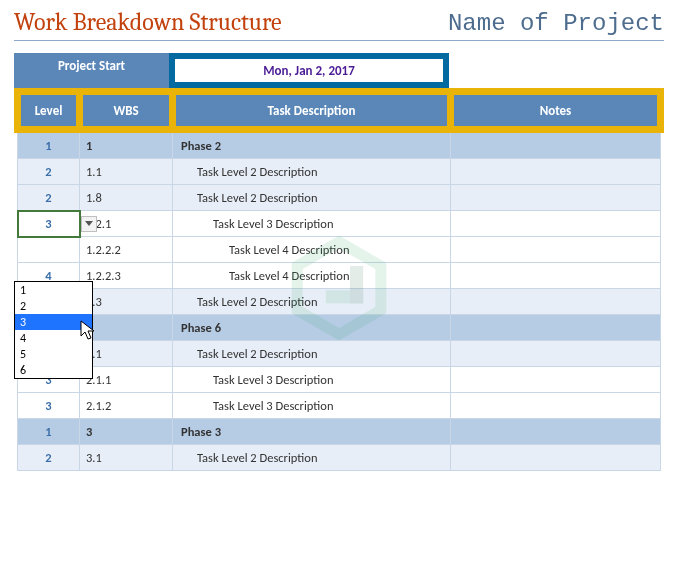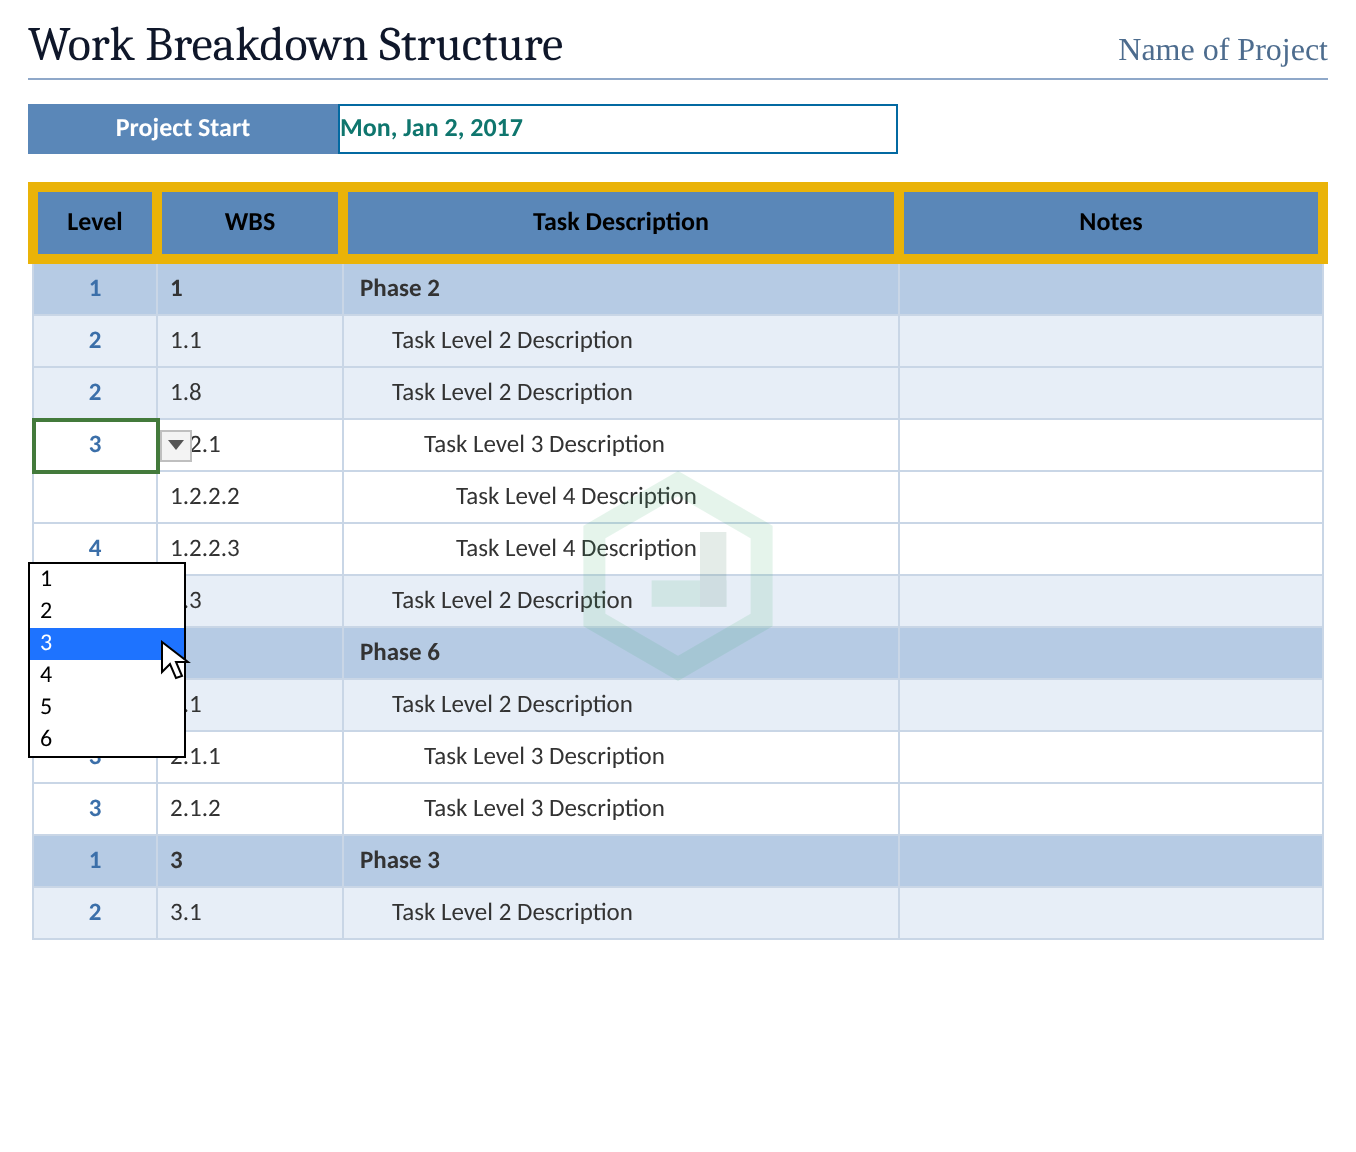--- a/index.html
+++ b/index.html
@@ -19,65 +19,65 @@
   }
   .header-row {
     display: flex;
     justify-content: space-between;
     align-items: baseline;
     border-bottom: 1px solid #8fa8c9;
     padding-bottom: 3px;
     margin-bottom: 12px;
   }
   .title {
-    color: #0f172a;
+    color: #c2410c;
     font-size: 24px;
     font-weight: normal;
     font-family: "Cambria", "Georgia", serif;
   }
   .project-name {
     color: #4d6c8e;
-    font-size: 16px;
-    font-family: Liberation Serif, serif;
+    font-size: 24px;
+    font-family: Liberation Mono, monospace;
   }
   .start-row {
     display: flex;
-    margin-bottom: 14px;
   }
   .start-label {
     background: #5a87b8;
     color: #fff;
     font-weight: bold;
     font-size: 13px;
     padding: 4px 0;
     width: 155px;
     text-align: center;
     border: 1px solid #5a87b8;
   }
   .start-value {
-    border: 1px solid #0369a1;
+    border: 6px solid #0369a1;
     font-weight: bold;
     font-size: 13px;
     padding: 4px 0;
     width: 280px;
-    color: #0f766e;
+    text-align: center;
+    color: #4c1d95;
     background: #fff;
   }
   table.wbs {
     border-collapse: collapse;
     width: 100%;
     table-layout: fixed;
   }
   table.wbs th {
     background: #5a87b8;
-    color: #000000;
+    color: #ffffff;
     font-weight: bold;
     font-size: 13px;
     padding: 8px 6px;
-    border: 5px solid #eab308;
+    border: 7px solid #eab308;
     text-align: center;
   }
   table.wbs td {
     border: 1px solid #c9d6e6;
     font-size: 12.5px;
     padding: 5px 6px;
     color: #333;
     height: 26px;
   }
   table.wbs col.level { width: 62px; }

